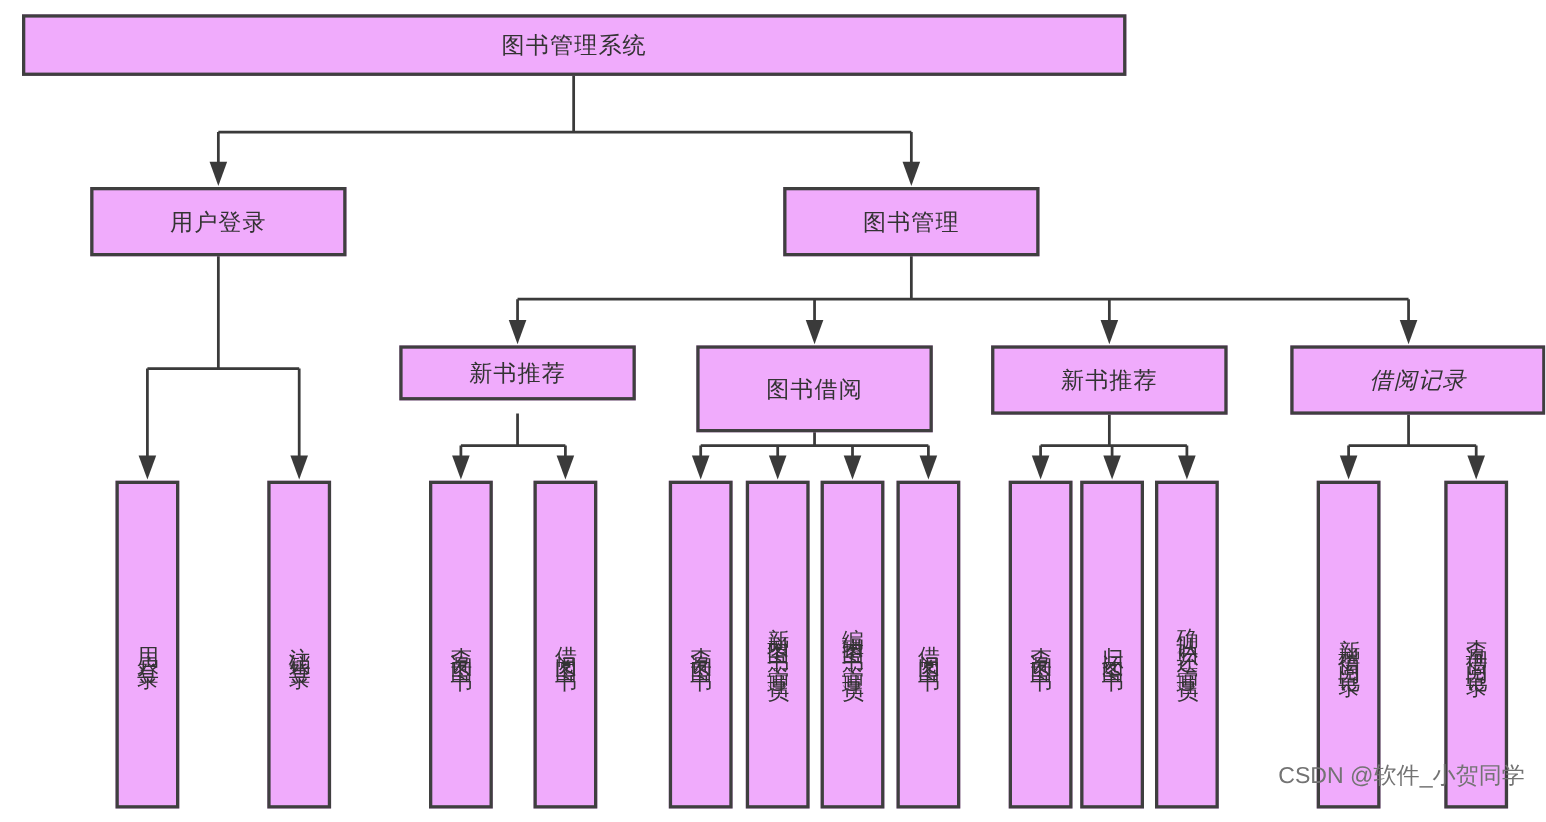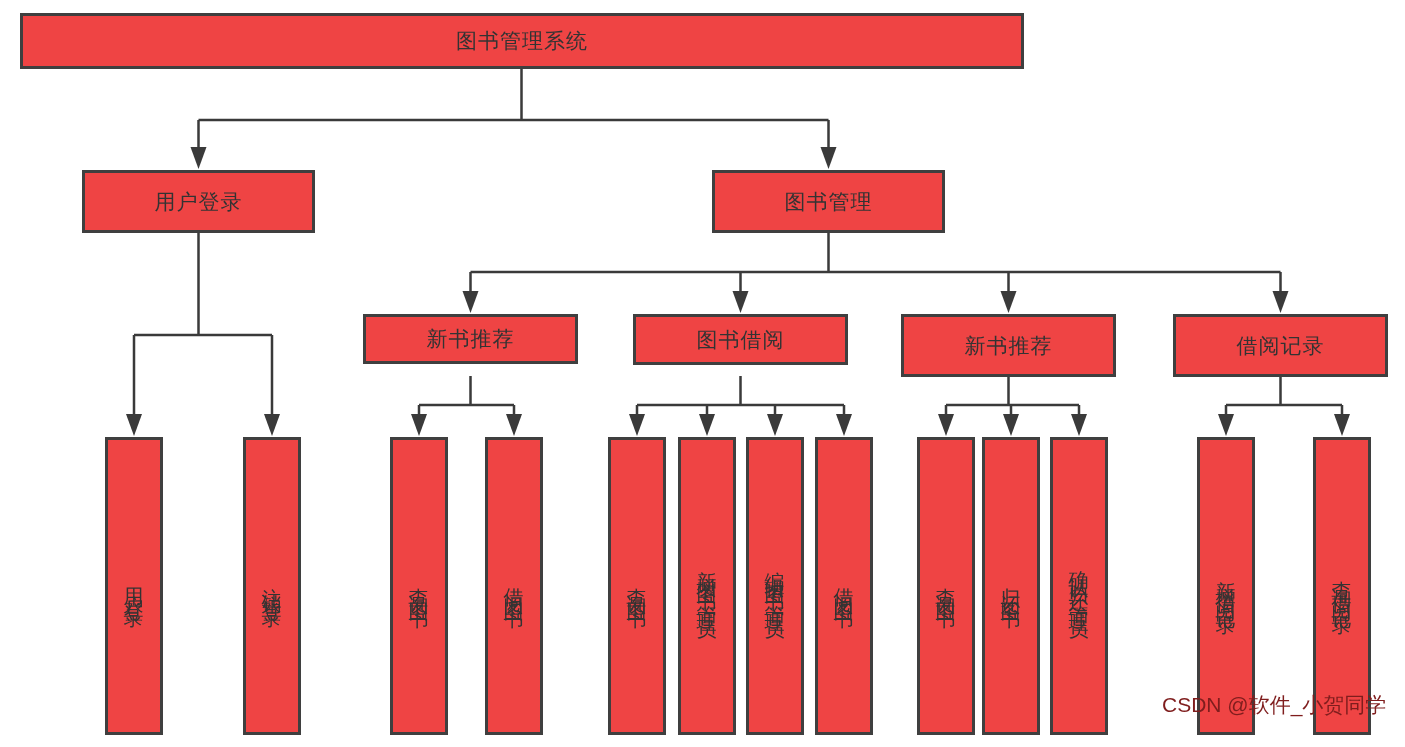--- a/index.html
+++ b/index.html
@@ -17,21 +17,21 @@
   }
   #connectors {
     position: absolute;
     left: 0;
     top: 0;
     pointer-events: none;
   }
   .box {
     position: absolute;
     box-sizing: border-box;
-    background: #ef4444;
+    background: #f0abfc;
     border: 3px solid #3f3f3f;
     color: #333333;
     display: flex;
     align-items: center;
     justify-content: center;
     text-align: center;
   }
   .hbox {
     font-size: 21px;
     letter-spacing: 1px;
@@ -44,21 +44,21 @@
     line-height: 1;
     width: 58px;
     top: 437px;
     height: 298px;
   }
   .watermark {
     position: absolute;
     left: 1162px;
     top: 691px;
     font-size: 21px;
-    color: #7f1d1d;
+    color: #737373;
     white-space: nowrap;
     z-index: 5;
   }
 </style>
 </head>
 <body>
 
 <div id="canvas">
 
   <svg id="connectors" width="1405" height="747" viewBox="0 0 1405 747">
@@ -103,23 +103,23 @@
       <polygon points="1342,436 1334,414 1350,414"></polygon>
     </g>
   </svg>
 
   <div class="box hbox" style="left:20px; top:13px; width:1004px; height:56px;">图书管理系统</div>
 
   <div class="box hbox" style="left:82px; top:170px; width:233px; height:63px;">用户登录</div>
   <div class="box hbox" style="left:712px; top:170px; width:233px; height:63px;text-align:center;">图书管理</div>
 
   <div class="box hbox" style="left:363px; top:314px; width:215px; height:50px;">新书推荐</div>
-  <div class="box hbox" style="left:633px; top:314px; width:215px; height:51px;">图书借阅</div>
+  <div class="box hbox" style="left:633px; top:314px; width:215px; height:79px;">图书借阅</div>
   <div class="box hbox" style="left:901px; top:314px; width:215px; height:63px;">新书推荐</div>
-  <div class="box hbox" style="left:1173px; top:314px; width:215px; height:63px;">借阅记录</div>
+  <div class="box hbox" style="left:1173px; top:314px; width:232px; height:63px;font-style:italic;">借阅记录</div>
 
   <div class="box vbox" style="left:105px;">用户登录</div>
   <div class="box vbox" style="left:243px;">注销登录</div>
 
   <div class="box vbox" style="left:390px;">查询图书</div>
   <div class="box vbox" style="left:485px;">借阅图书</div>
 
   <div class="box vbox" style="left:608px;">查询图书</div>
   <div class="box vbox" style="left:678px;">新增图书（管理员）</div>
   <div class="box vbox" style="left:746px;">编辑图书（管理员）</div>

